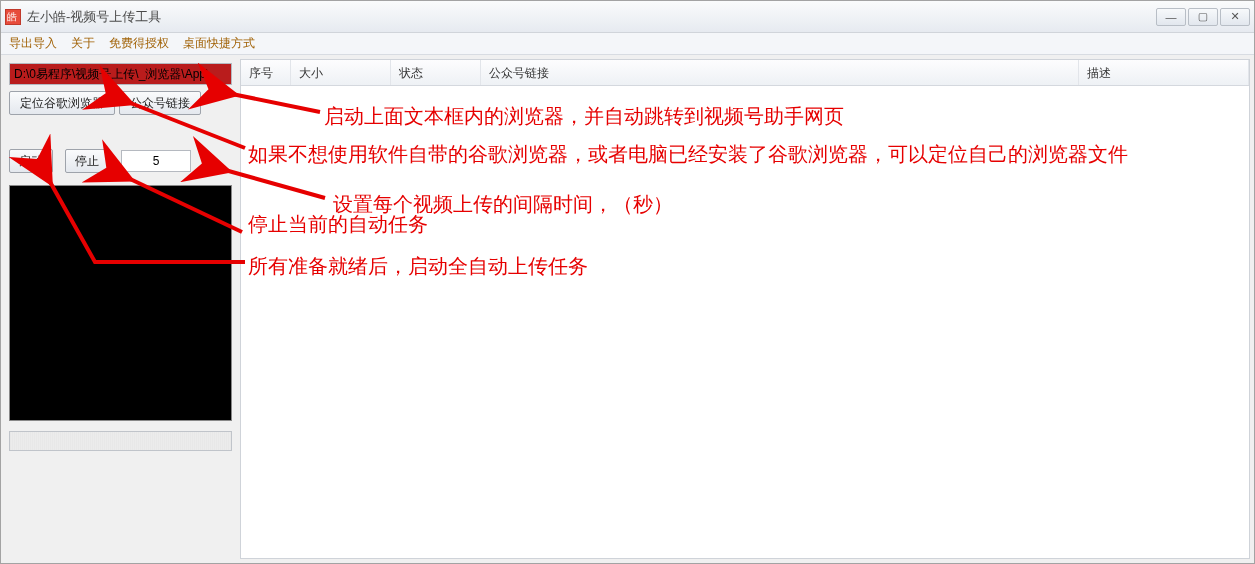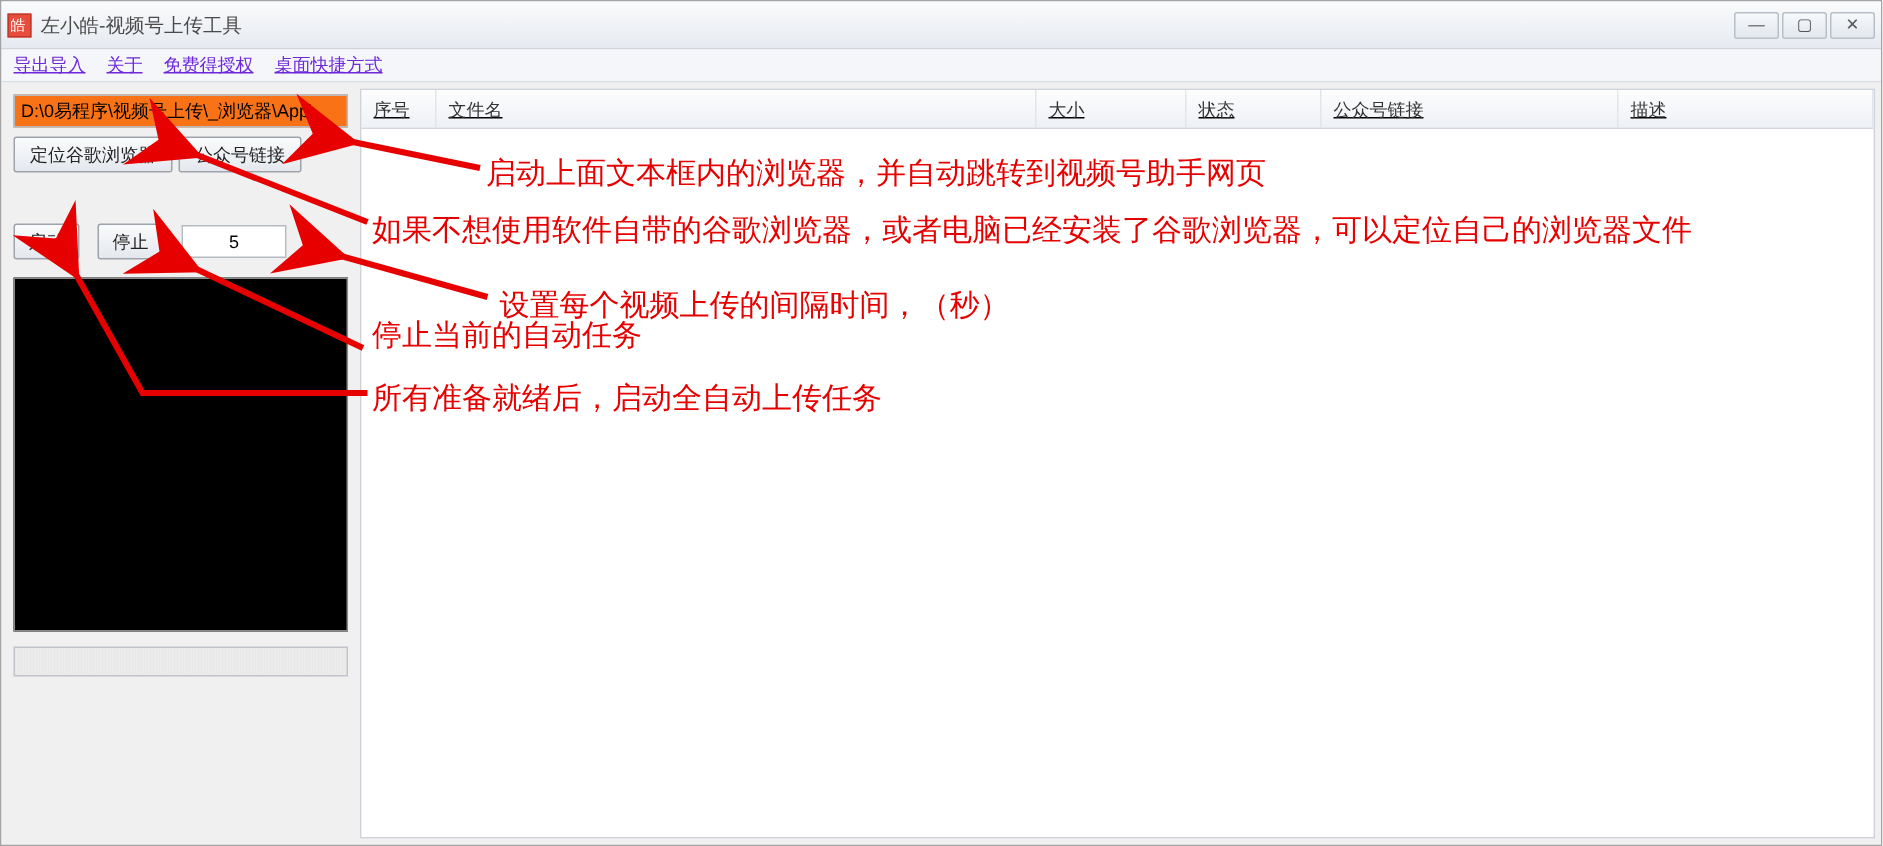--- a/index.html
+++ b/index.html
@@ -55,43 +55,42 @@
 }
 .menubar {
   height: 22px;
   background: #f4f6f9;
   display: flex; align-items: center;
   gap: 14px;
   padding: 0 8px;
   border-bottom: 1px solid #d8dce2;
 }
 .menubar .menu-item {
-  color: #6d28d9;
-  font-size: 12px;
-  text-decoration: underline;
+  color: #a16207;
+  font-size: 12px;
   cursor: pointer;
 }
 .client {
   flex: 1;
   display: flex;
   background: #f0f0f0;
   position: relative;
 }
 .left-panel {
   width: 239px;
   padding: 8px;
   display: flex;
   flex-direction: column;
   gap: 6px;
 }
 .path-input {
   width: 100%;
   height: 22px;
   border: 1px solid #b5b9c0;
-  background: #f97316;
+  background: #b91c1c;
   font-size: 12px;
   padding: 0 4px;
 }
 .btn-row { display: flex; gap: 4px; }
 .btn {
   height: 24px;
   padding: 0 10px;
   border: 1px solid #9ea3ab;
   background: linear-gradient(#fafbfc, #e4e8ee);
   border-radius: 2px;
@@ -129,21 +128,20 @@
   display: flex;
   flex-direction: column;
   overflow: hidden;
   position: relative;
 }
 .table-header {
   height: 26px;
   background: linear-gradient(#fdfdfe, #eef1f5);
   border-bottom: 1px solid #d4d8de;
   display: flex;
-  text-decoration: underline;
 }
 .th {
   border-right: 1px solid #e2e5ea;
   padding: 5px 8px;
   font-size: 12px;
   color: #333;
   white-space: nowrap;
 }
 .table-body {
   flex: 1;
@@ -202,21 +200,20 @@
         <button class="btn btn-short">停止</button>
         <input class="interval-input" value="5" style="">
       </div>
       <div class="preview-box"></div>
       <div class="progress-bar"></div>
     </div>
 
     <div class="right-panel">
       <div class="table-header">
         <div class="th" style="width:50px">序号</div>
-        <div class="th" style="width:400px">文件名</div>
         <div class="th" style="width:100px">大小</div>
         <div class="th" style="width:90px">状态</div>
         <div class="th" style="flex:1">公众号链接</div>
         <div class="th" style="width:170px">描述</div>
       </div>
       <div class="table-body"></div>
     </div>
   </div>
 
   <svg class="arrows">

